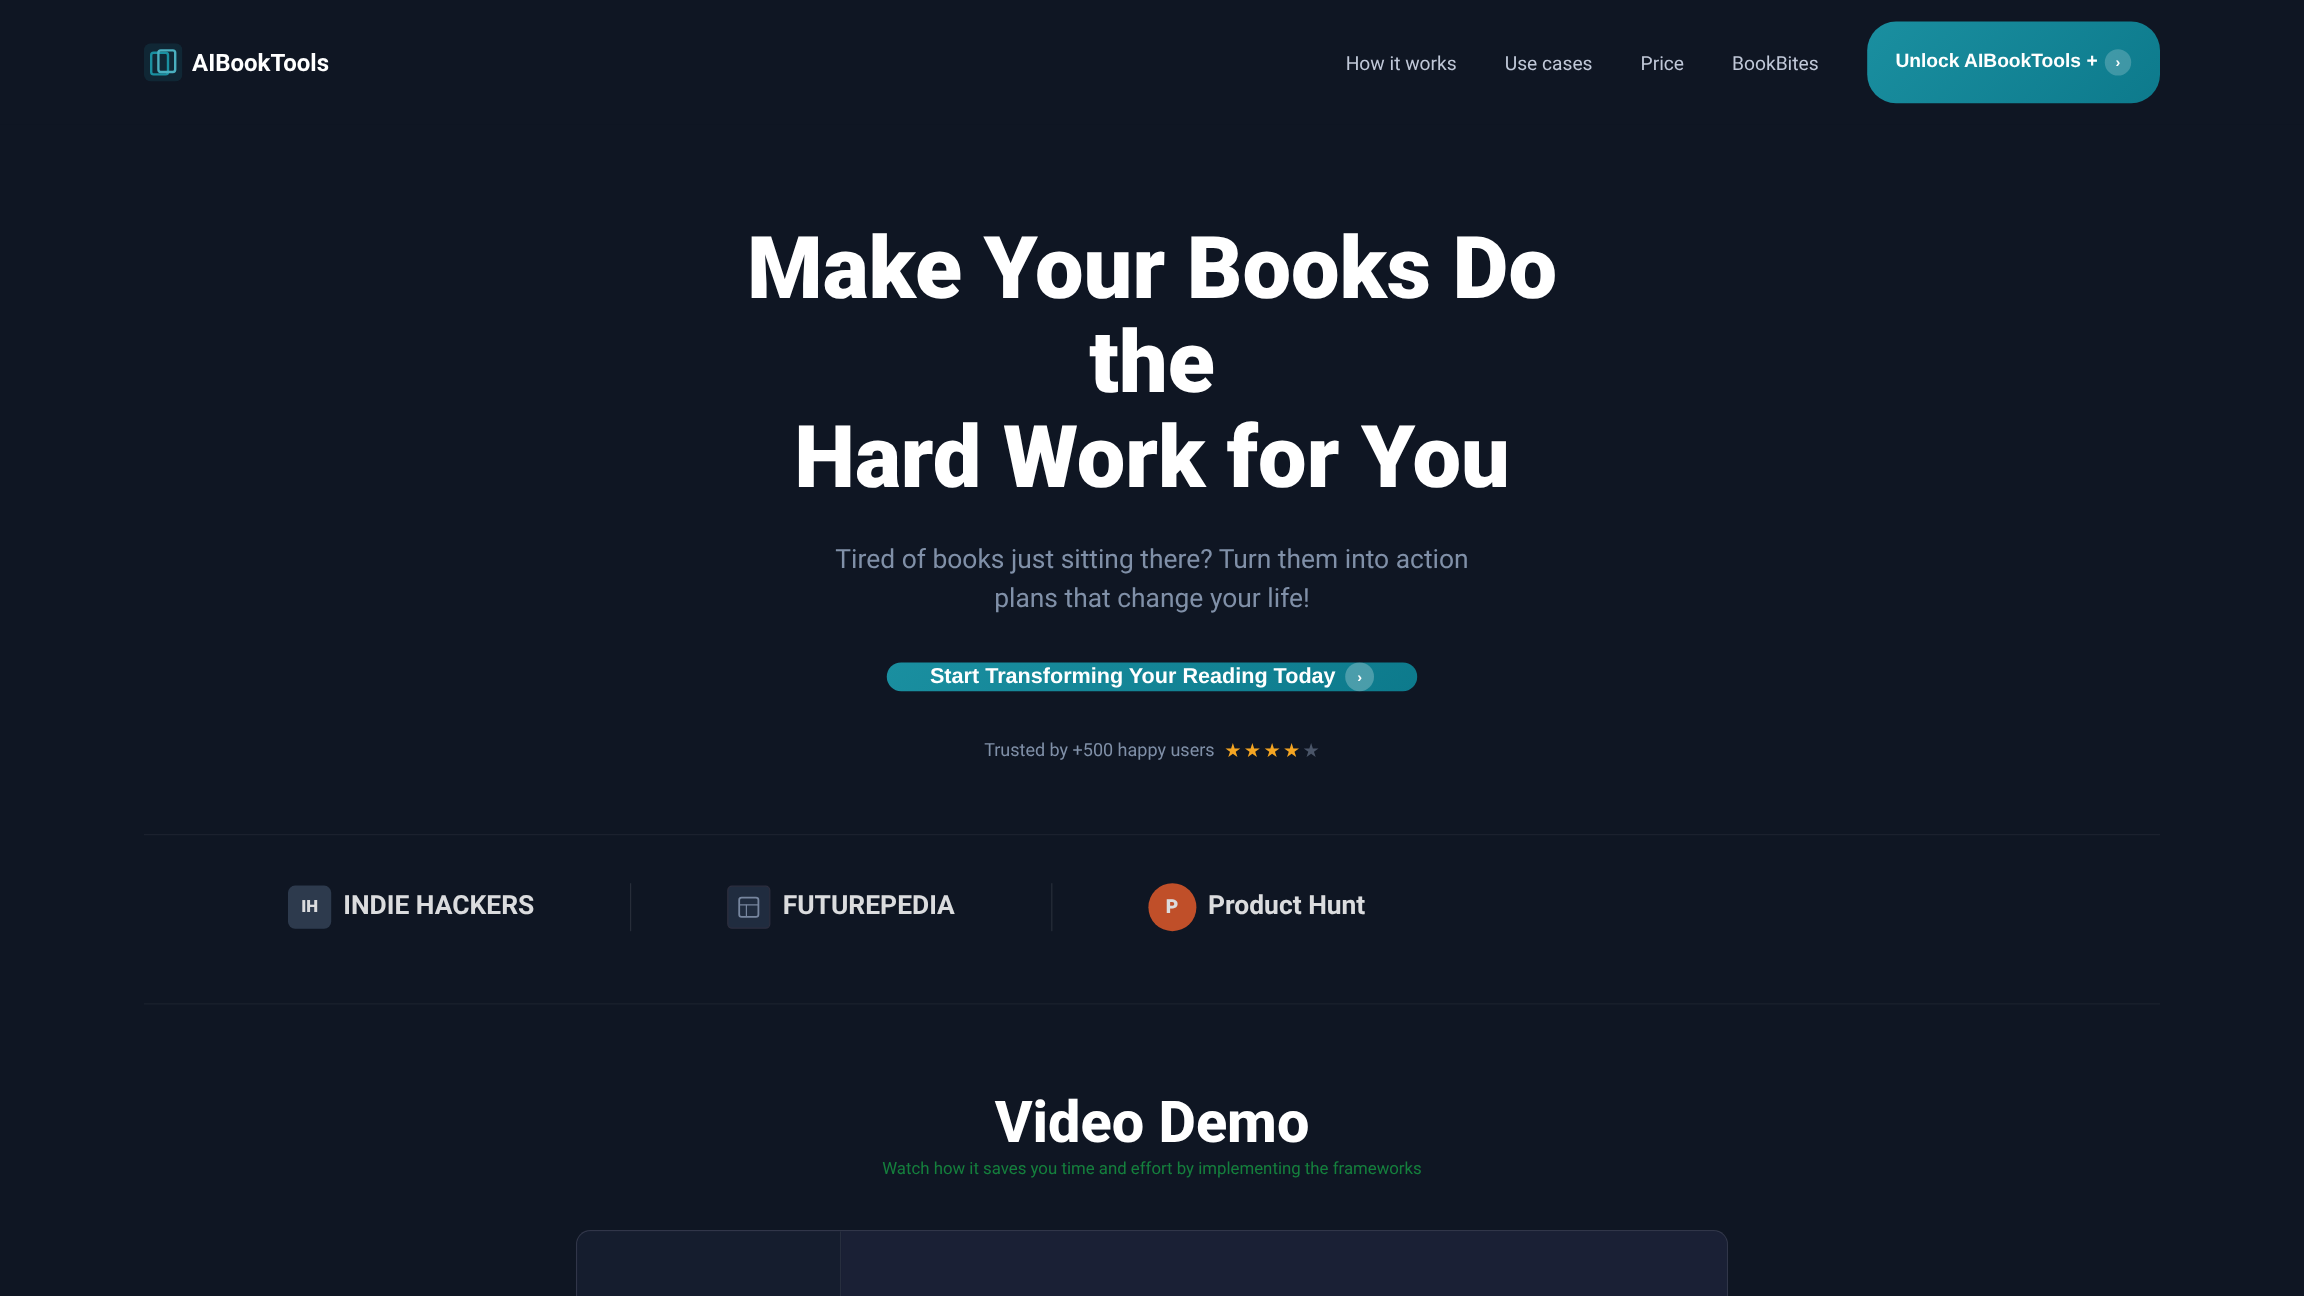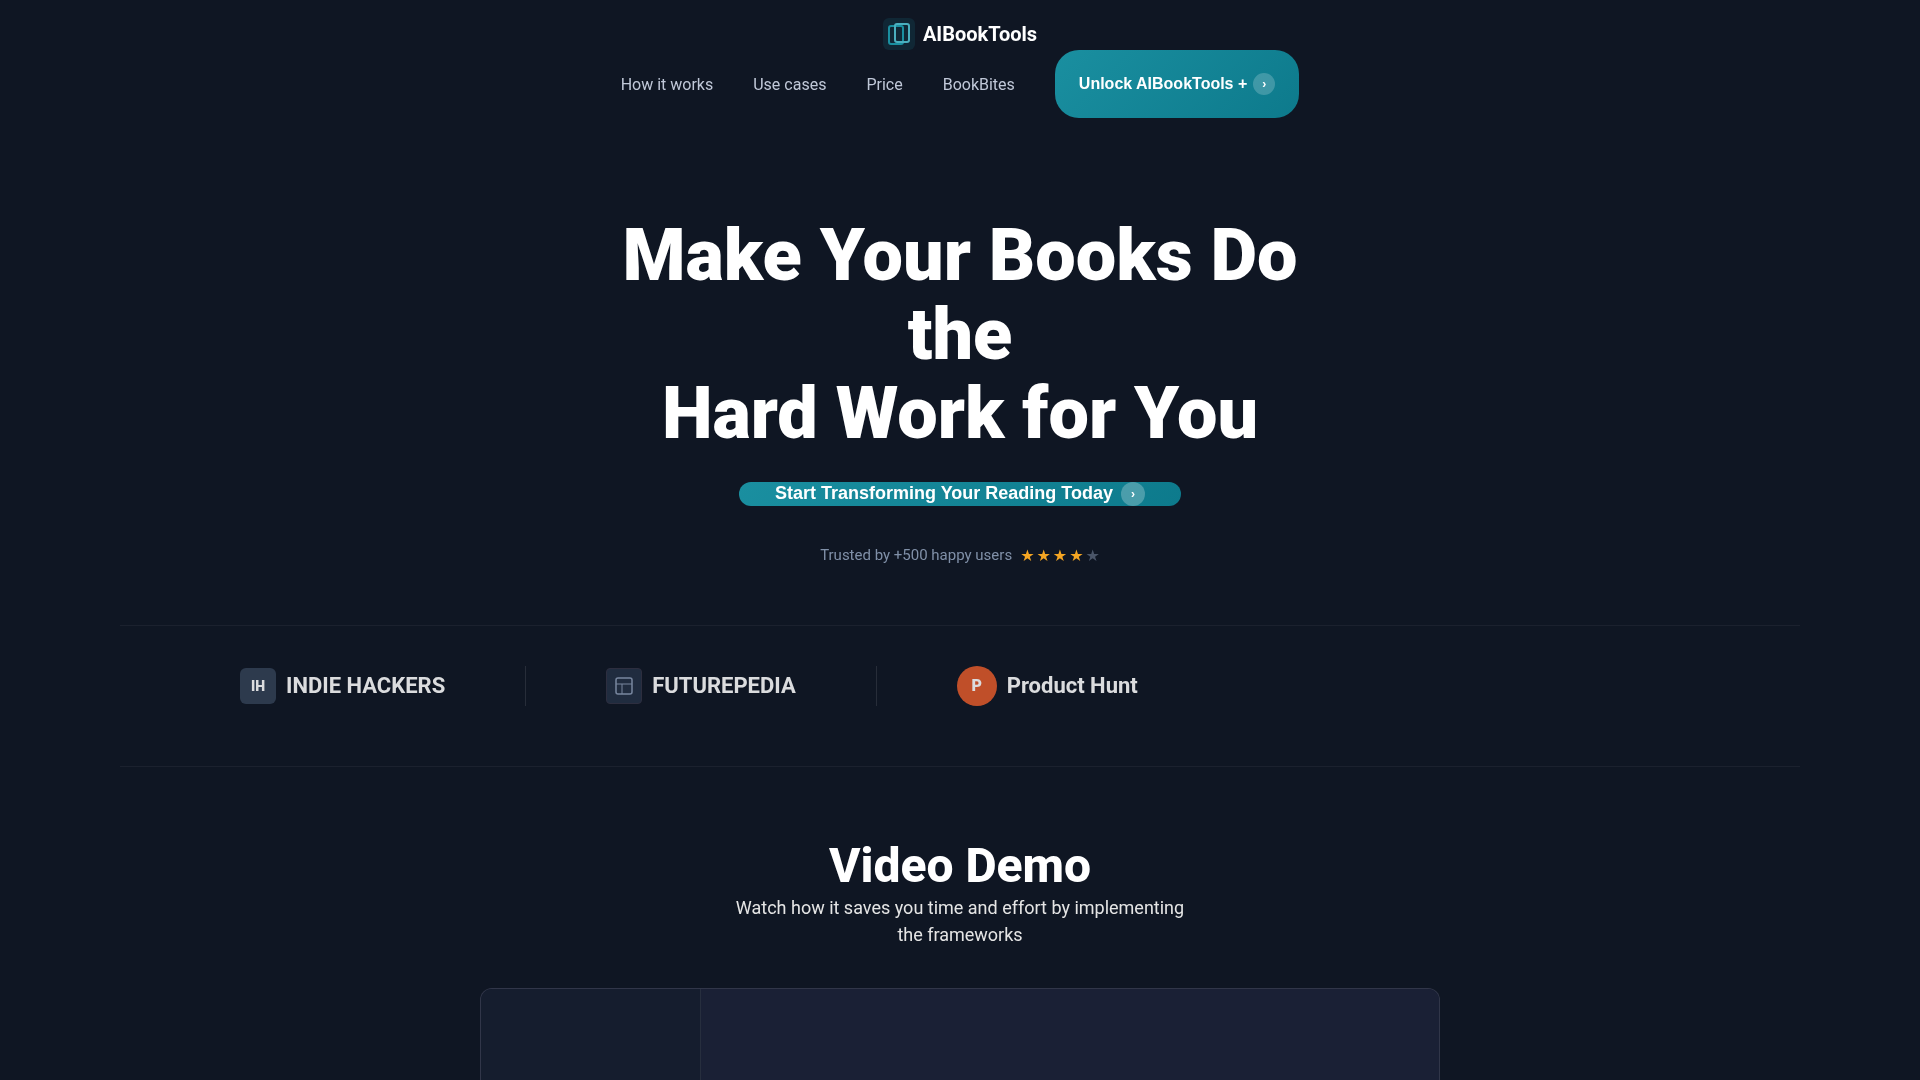--- a/index.html
+++ b/index.html
@@ -16,21 +16,20 @@
     
     nav {
       display: flex;
       align-items: center;
       justify-content: space-between;
       padding: 18px 120px;
       position: sticky;
       top: 0;
       z-index: 100;
       background-color: #0f1623;
-      flex-direction: column;
     }
 
     .logo-area {
       display: flex;
       align-items: center;
       gap: 8px;
     }
 
     .logo-icon {
       width: 32px;
@@ -222,22 +221,22 @@
       padding: 70px 120px 40px;
     }
 
     .video-demo-title {
       font-size: 48px;
       font-weight: 800;
       color: #ffffff;
     }
 
     .video-demo-subtitle {
-      font-size: 18px;
-      color: #e5e5e5;
+      font-size: 14px;
+      color: #15803d;
       line-height: 1.5;
       max-width: 460px;
       margin: 0 auto 40px;
     }
 
     
     .app-preview {
       max-width: 960px;
       margin: 0 auto;
       border-radius: 12px;
@@ -292,20 +291,21 @@
       <span class="arrow">›</span>
     </button>
   </div>
 </nav>
 
 <section class="hero">
   <h1 class="hero-title">
     <span>Make Your Books Do the</span><br>
     <span>Hard Work for You</span>
   </h1>
+  <p class="hero-subtitle">Tired of books just sitting there? Turn them into action plans that change your life!</p>
   <button class="hero-cta">
     <span>Start Transforming Your Reading Today</span>
     <span class="arrow">›</span>
   </button>
   <div class="trusted-text">
     <span>Trusted by +500 happy users</span>
     <div class="stars">
       <span class="star">★</span>
       <span class="star">★</span>
       <span class="star">★</span>

